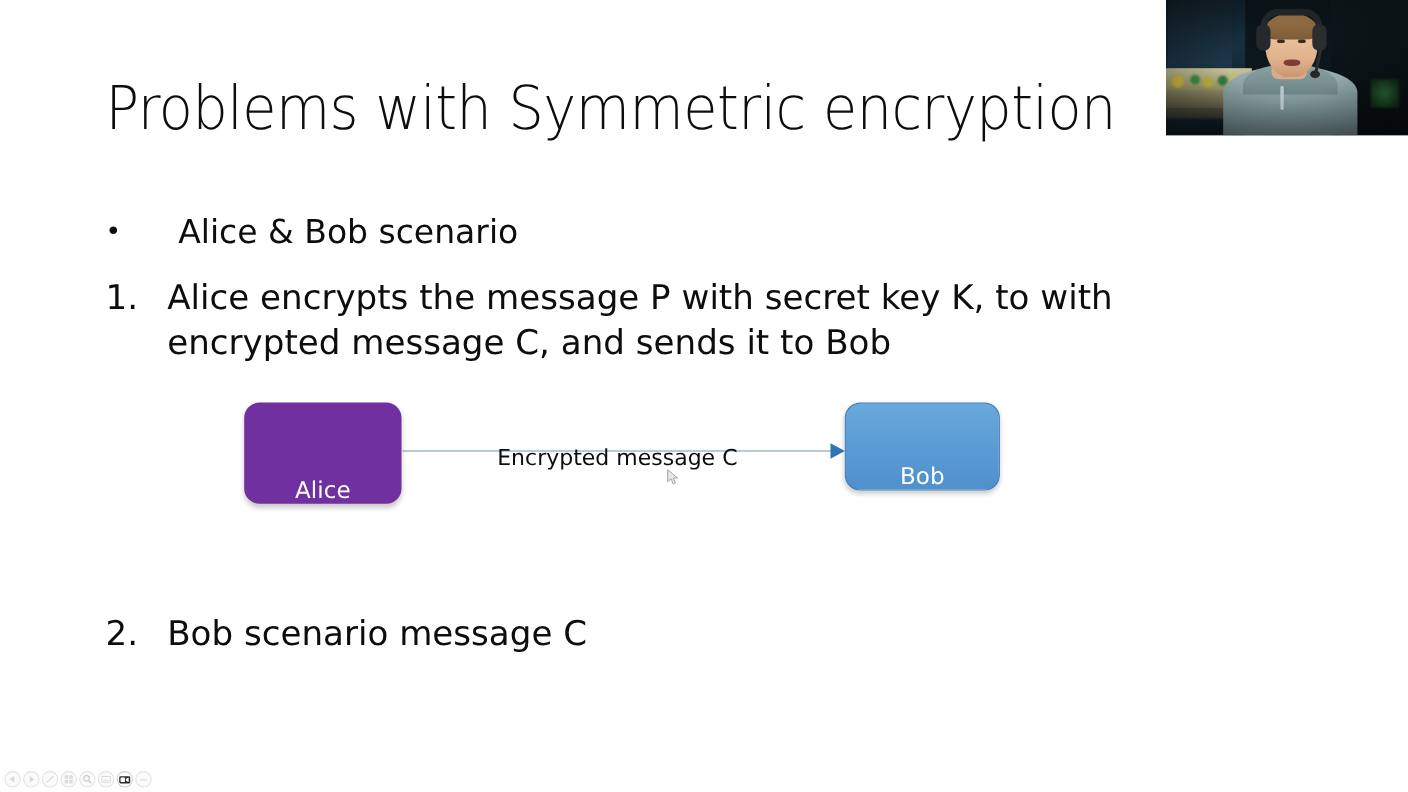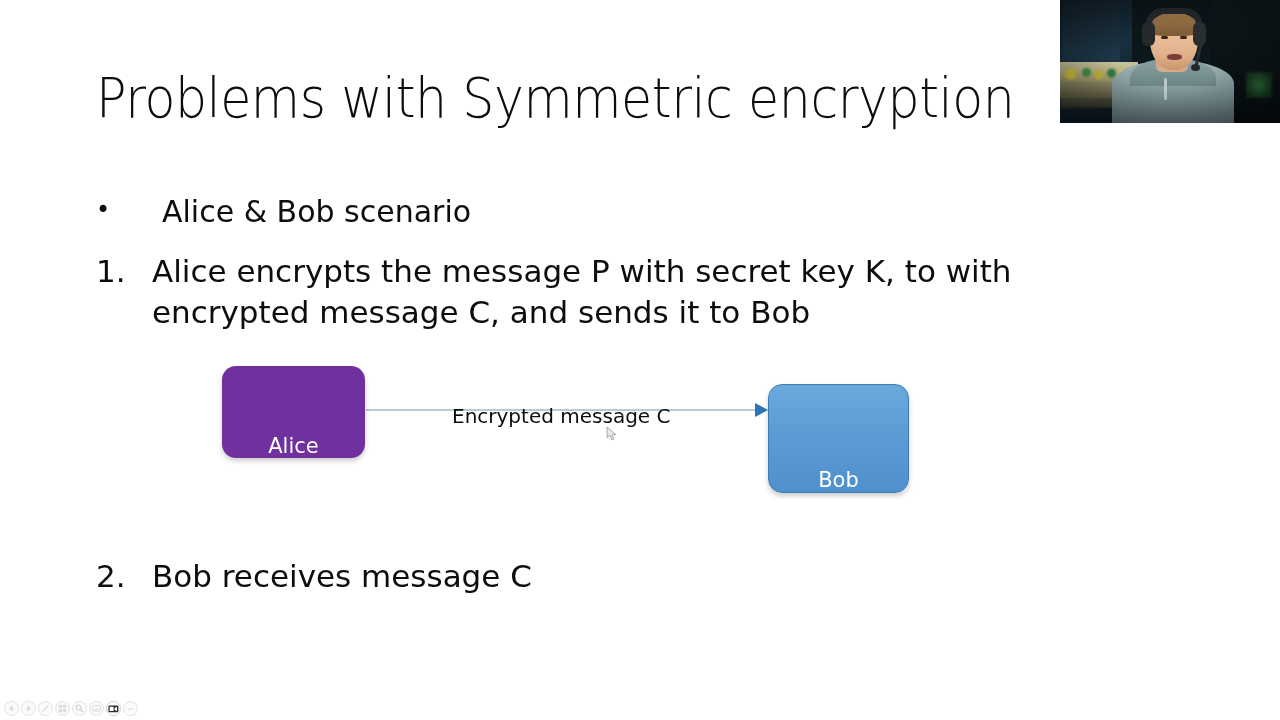--- a/index.html
+++ b/index.html
@@ -110,23 +110,23 @@
   }
   .node-alice {
     left: 222px;
     top: 366px;
     width: 143px;
     height: 92px;
     background: #7030a0;
   }
   .node-bob {
     left: 768px;
-    top: 384px;
+    top: 366px;
     width: 141px;
-    height: 109px;
+    height: 80px;
     background: linear-gradient(180deg, #6aa9dc 0%, #5b9bd5 50%, #4f90cd 100%);
     border: 1.5px solid #3d7cb8;
     box-sizing: border-box;
   }
 
   .arrow-label {
     position: absolute;
     left: 452px;
     top: 375px;
     font-size: 20px;
@@ -315,21 +315,21 @@
 
     <div class="numbered-line" style="margin-top:18px;">
       <span class="num-marker">1.</span>
       <span class="num-text">Alice encrypts the message P with secret key K, to with encrypted message C, and sends it to Bob</span>
     </div>
 
   </div>
 
   <div class="item2">
     <span class="num-marker">2.</span>
-    <span class="num-text">Bob receives message C</span>
+    <span class="num-text">Bob scenario message C</span>
   </div>
 
   <svg class="diagram" width="1280" height="720" viewBox="0 0 1280 720">
     <line x1="366" y1="410" x2="757" y2="410" stroke="#9dbac8" stroke-width="1.4"></line>
     <polygon points="755,403 768,410 755,417" fill="#2e75b6"></polygon>
   </svg>
 
   <div class="node node-alice">
     <span>Alice</span>
   </div>

